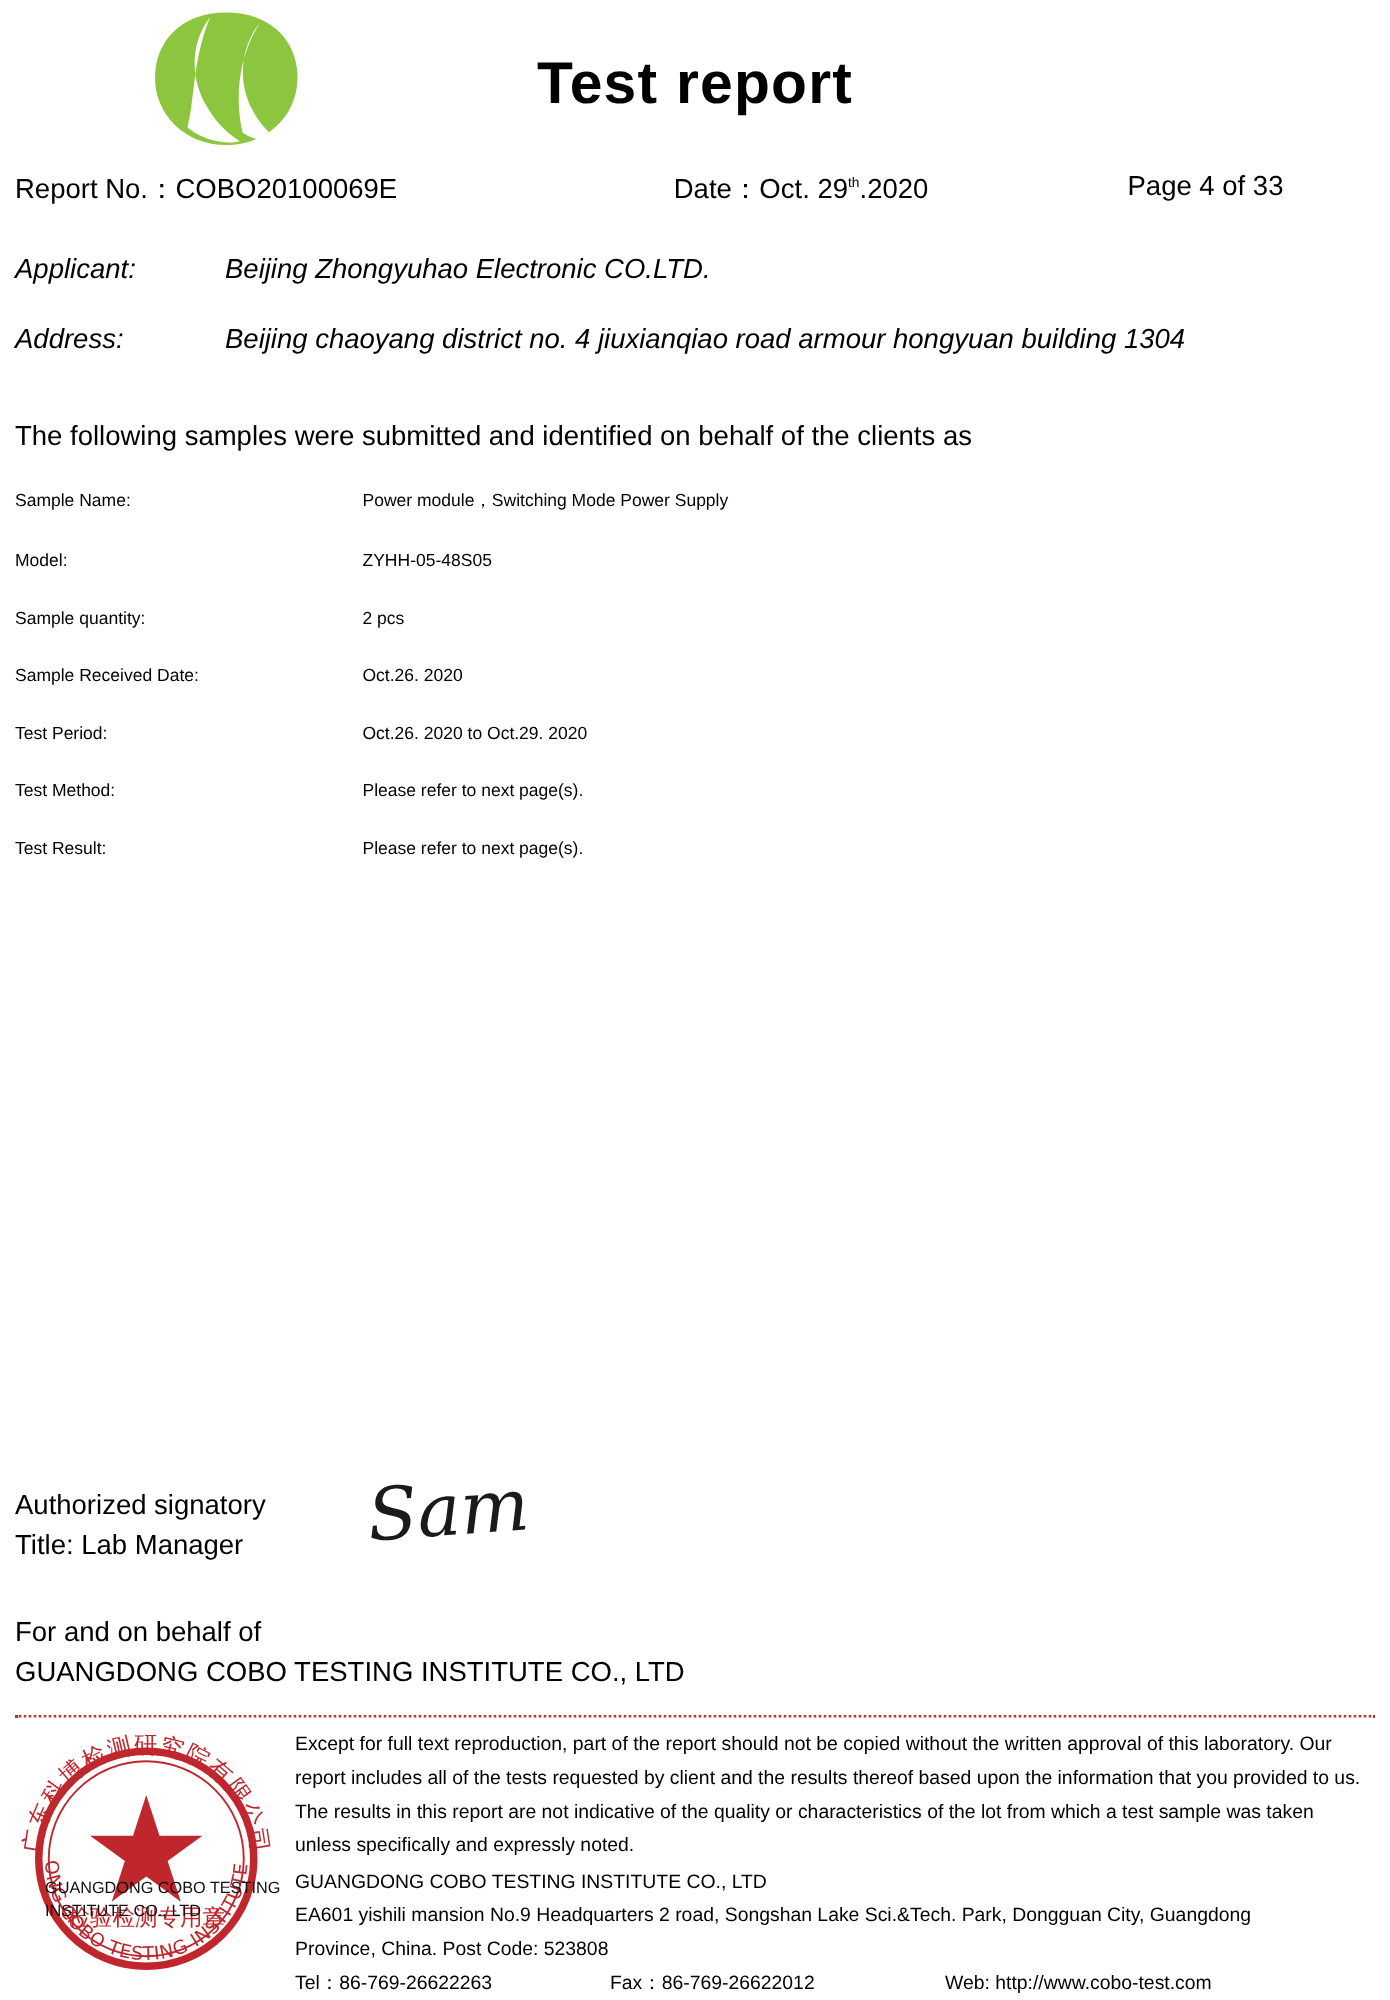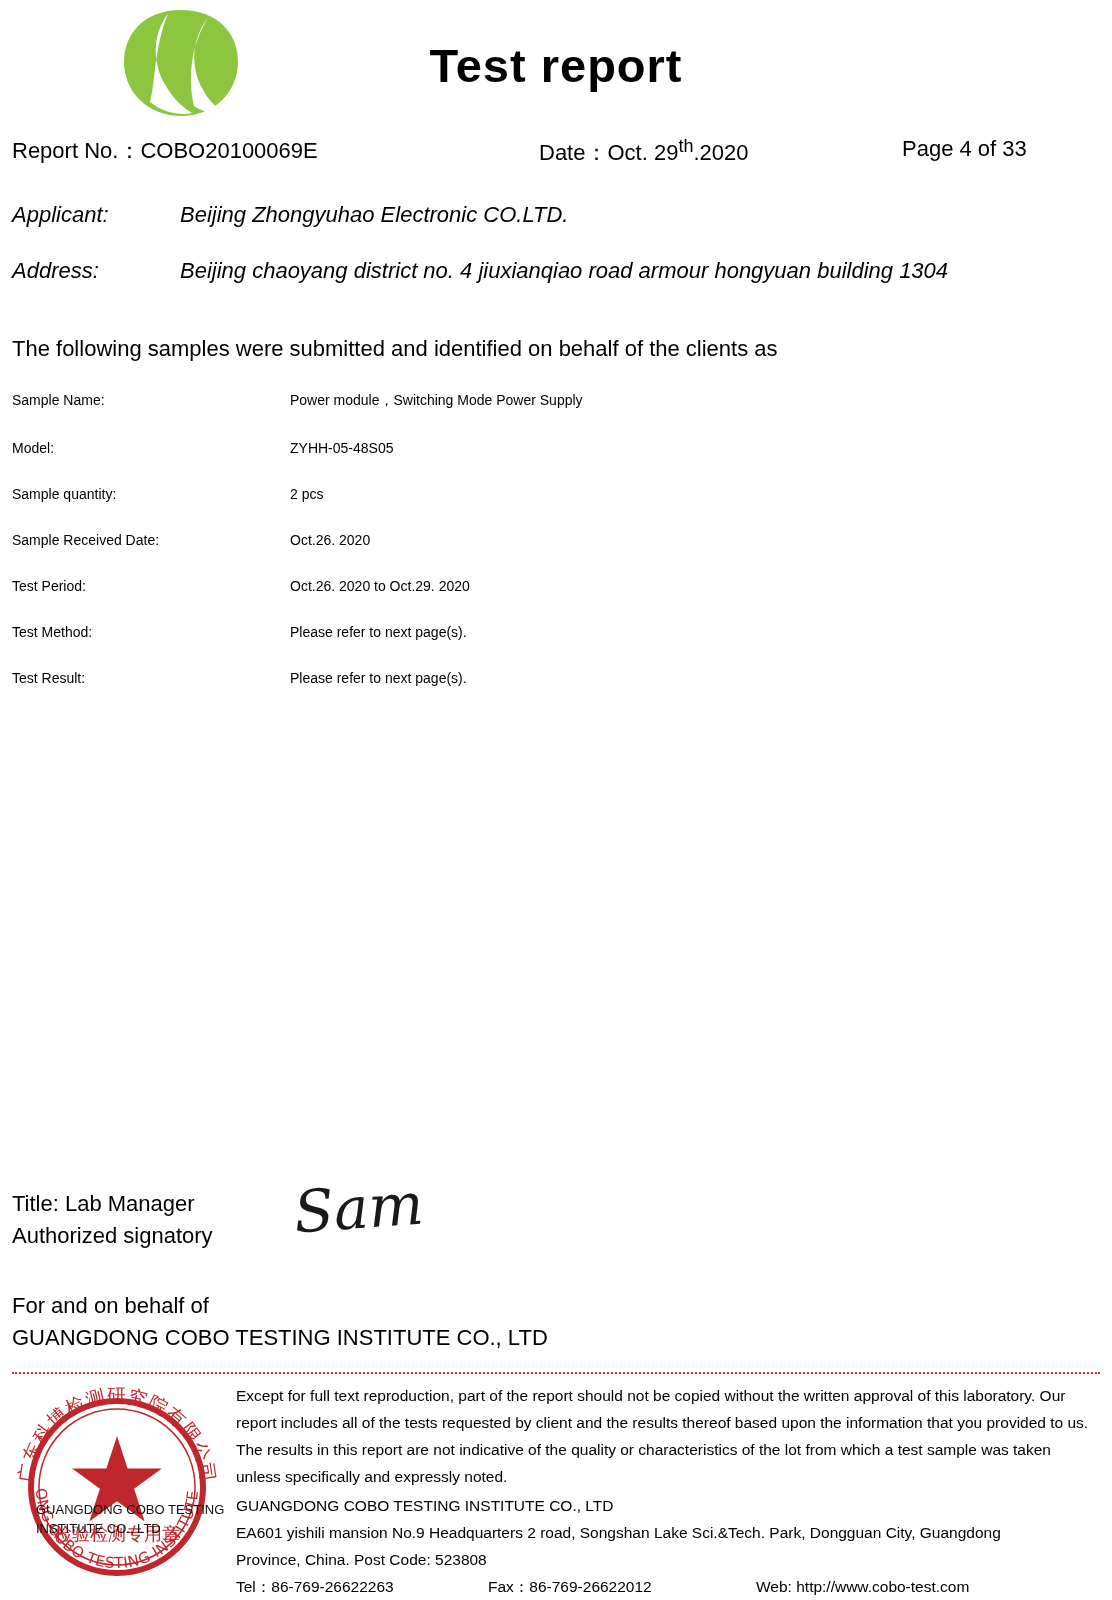--- a/index.html
+++ b/index.html
@@ -49,21 +49,21 @@
 
   
   .report-line {
     position: relative;
     height: 44px;
     font-size: 22px;
   }
   .report-no { position: absolute; left: 0; top: 6px; white-space: nowrap; }
   .report-date { position: absolute; left: 527px; top: 6px; white-space: nowrap; }
   .report-page { position: absolute; left: 890px; top: 6px; white-space: nowrap; }
-  sup.ord { font-size: 18px; vertical-align: super; }
+  sup.ord { font-size: 11px; vertical-align: super; }
 
   
   .info {
     margin-top: 28px;
     font-size: 22px;
     font-style: italic;
   }
   .info-row {
     display: flex;
     margin-bottom: 30px;
@@ -226,22 +226,22 @@
       <div class="sample-label">Test Method:</div>
       <div class="sample-value">Please refer to next page(s).</div>
     </div>
     <div class="sample-row">
       <div class="sample-label">Test Result:</div>
       <div class="sample-value">Please refer to next page(s).</div>
     </div>
   </div>
 
   <div class="signature-block">
+    <div class="sig-line">Authorized signatory</div>
     <div class="sig-line">Title: Lab Manager</div>
-    <div class="sig-line">Authorized signatory</div>
     <div class="sig-mark">Sam</div>
     <div class="behalf">
       <div>For and on behalf of</div>
       <div>GUANGDONG COBO TESTING INSTITUTE CO., LTD</div>
     </div>
   </div>
 
   <div class="footer-sep"></div>
 
   <div class="stamp">

